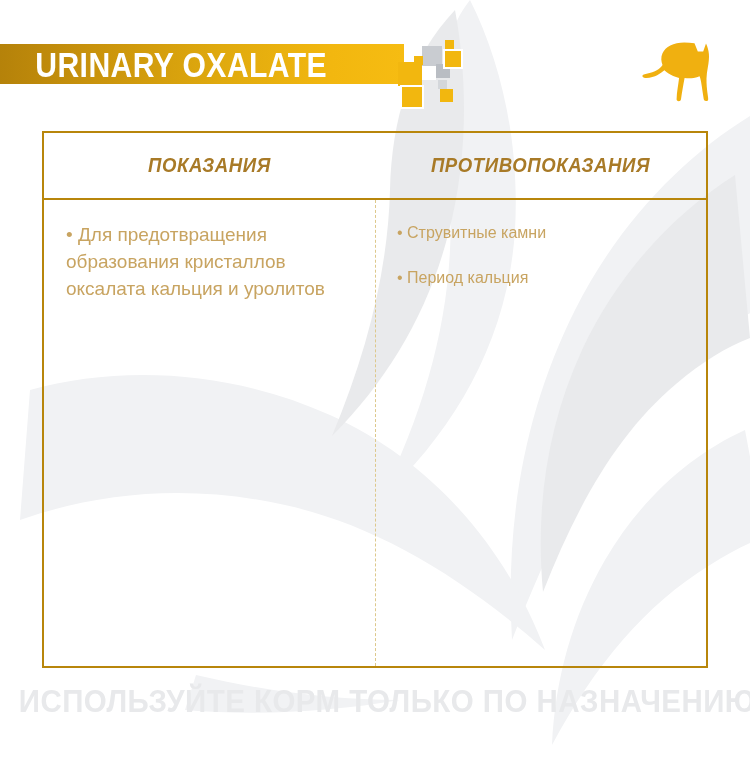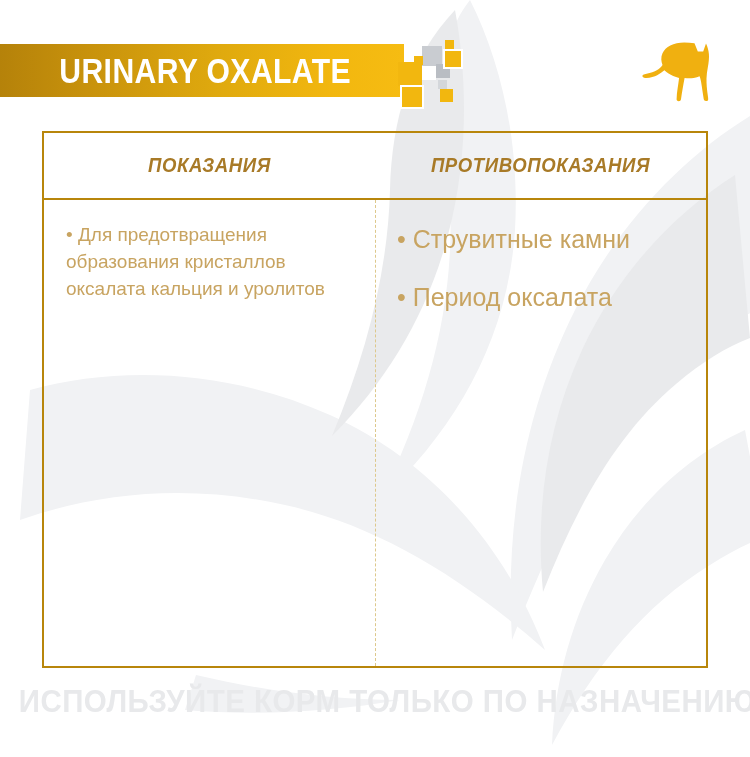--- a/index.html
+++ b/index.html
@@ -23,26 +23,25 @@
     z-index: 0;
     pointer-events: none;
   }
 
   
   #header-band {
     position: absolute;
     left: 0;
     top: 44px;
     width: 404px;
-    height: 53px;
+    height: 40px;
     background: linear-gradient(to right, #b5820a 0%, #c8920c 22%, #e0aa0e 55%, #f2b70f 82%, #f6bc12 100%);
     z-index: 3;
     display: flex;
     align-items: center;
-    justify-content: flex-end;
   }
   #header-title {
     color: #ffffff;
     font-family: "Liberation Sans Narrow", "Liberation Sans", sans-serif;
     font-weight: bold;
     font-size: 35px;
     letter-spacing: 0.5px;
     padding-left: 41px;
     transform: scaleX(0.86);
     transform-origin: left center;
@@ -124,21 +123,21 @@
     border-left: 1px dashed #ddc88c;
   }
   .bullet-para {
     color: #c8a461;
     font-size: 19px;
     line-height: 1.42;
     margin: 0 0 0 0;
   }
   .bullet-item {
     color: #c8a461;
-    font-size: 25px;
+    font-size: 16px;
     line-height: 1.4;
     margin: 0 0 23px 0;
     white-space: nowrap;
   }
 
   
   #footer-note {
     position: absolute;
     left: 0;
     top: 684px;
@@ -225,20 +224,20 @@
 
     <div id="table-body">
       <div id="col-divider"></div>
 
       <div class="body-cell">
         <p class="bullet-para">• Для предотвращения образования кристаллов оксалата кальция и уролитов</p>
       </div>
 
       <div class="body-cell">
         <p class="bullet-item">• Струвитные камни</p>
-        <p class="bullet-item">• Период оксалата</p>
+        <p class="bullet-item">• Период кальция</p>
       </div>
     </div>
   </div>
 
   <div id="footer-note">ИСПОЛЬЗУЙТЕ КОРМ ТОЛЬКО ПО НАЗНАЧЕНИЮ ВРАЧА</div>
 
 </div>
 
 </body></html>

